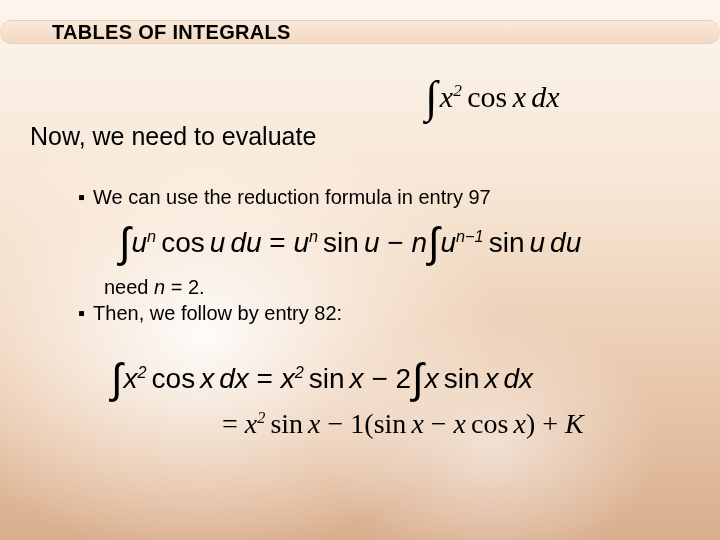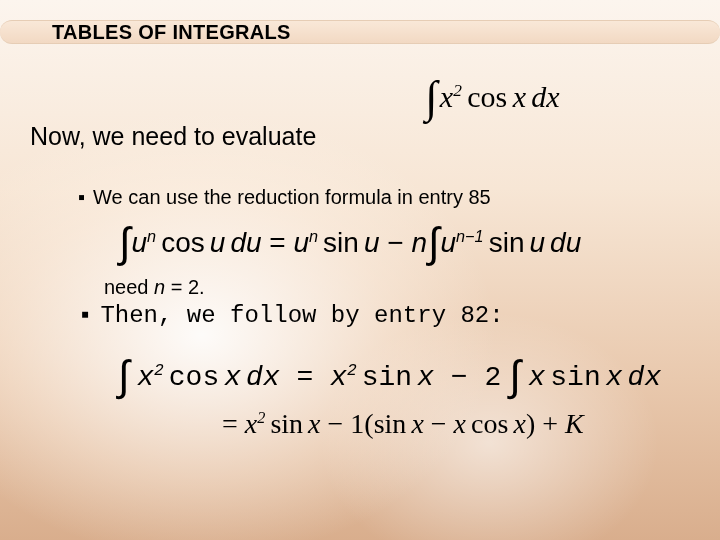--- a/index.html
+++ b/index.html
@@ -73,29 +73,28 @@
     position: absolute;
     top: 276px;
     left: 104px;
     font-size: 20px;
   }
   .withn .nvar { font-style: italic; }
   .bullet2 {
     position: absolute;
     top: 302px;
     left: 78px;
-    font-size: 24px;
-    font-family: Liberation Mono, monospace;
+    font-size: 20px;
   }
   .bullet2 .sq { margin-right: 8px; }
   .formula2a {
     position: absolute;
     top: 350px;
     left: 110px;
-    font-family: Liberation Mono, monospace;
+    font-family: Liberation Sans, sans-serif;
     font-size: 28px;
     font-style: italic;
     white-space: nowrap;
   }
   .formula2b {
     position: absolute;
     top: 408px;
     left: 222px;
     font-family: "Times New Roman", Times, serif;
     font-size: 28px;
@@ -112,21 +111,21 @@
 <body>
 
 <div class="header-band">
   <div class="section-title">TABLES OF INTEGRALS</div>
 </div>
 
 <div class="lead">Now, we need to evaluate</div>
 <div class="lead-integral"><span class="int">∫</span><span class="spn"></span>x<span class="sup">2</span><span class="sp"></span><span class="op">cos</span><span class="sp"></span>x<span class="sp"></span>dx</div>
 
 <div class="bullet1">
-  <span class="sq">▪</span><span>We can use the reduction formula in entry 85</span>
+  <span class="sq">▪</span><span>We can use the reduction formula in entry 97</span>
 </div>
 
 <div class="formula1"><span class="int">∫</span>u<span class="sup">n</span><span class="sp"></span><span class="op">cos</span><span class="sp"></span>u<span class="sp"></span>du <span class="op">=</span> u<span class="sup">n</span><span class="sp"></span><span class="op">sin</span><span class="sp"></span>u <span class="op">−</span> n<span class="int">∫</span>u<span class="sup">n−1</span><span class="sp"></span><span class="op">sin</span><span class="sp"></span>u<span class="sp"></span>du</div>
 
 <div class="withn">
   <span>need </span><span class="nvar">n</span><span> = 2.</span>
 </div>
 
 <div class="bullet2">
   <span class="sq">▪</span><span>Then, we follow by entry 82:</span>

